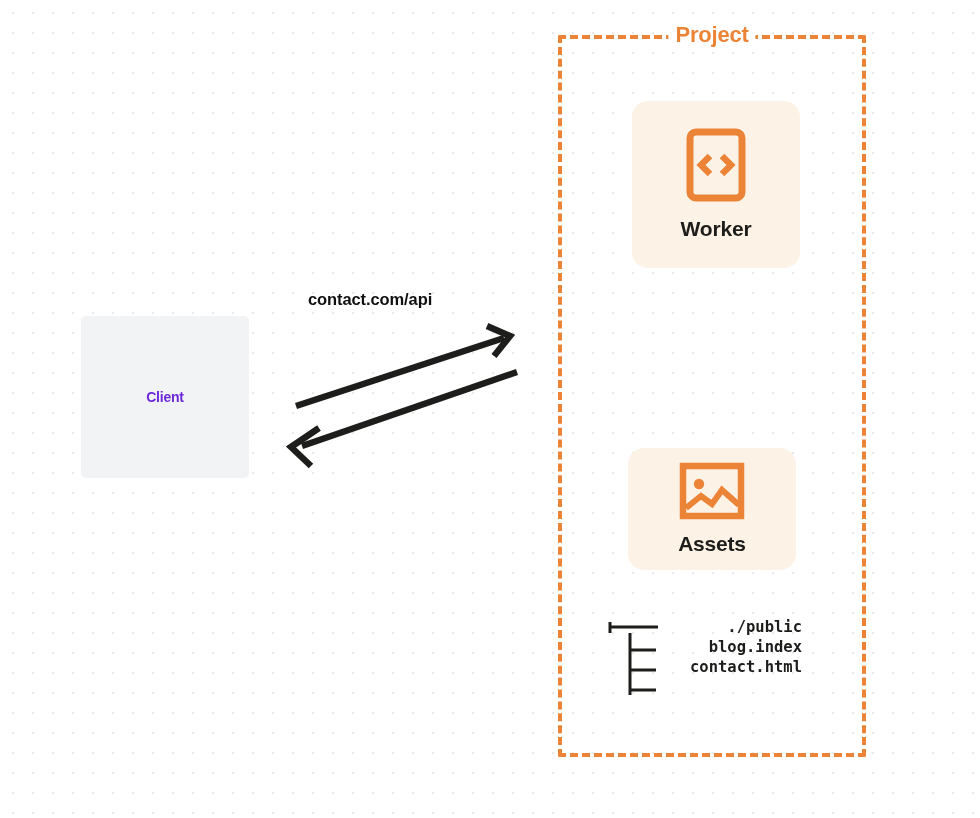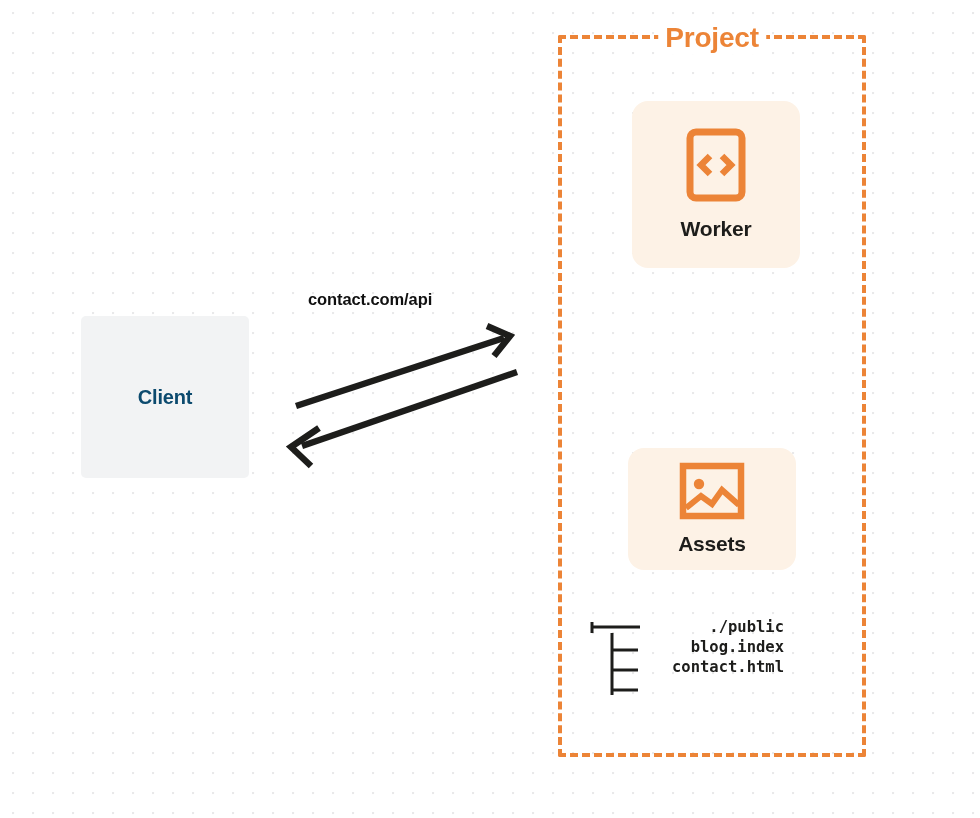--- a/index.html
+++ b/index.html
@@ -26,23 +26,23 @@
     top: 316px;
     width: 168px;
     height: 162px;
     background: #f2f3f4;
     border-radius: 5px;
     display: flex;
     align-items: center;
     justify-content: center;
   }
   #client-node .node-label {
-    font-size: 20px;
-    font-weight: bold;
-    color: #0c4a6e;
+    font-size: 14px;
+    font-weight: bold;
+    color: #6d28d9;
     letter-spacing: -0.2px;
   }
 
   
   #connector-label {
     position: absolute;
     left: 308px;
     top: 290px;
     font-size: 16.5px;
     font-weight: bold;
@@ -72,21 +72,21 @@
     box-sizing: border-box;
     border-radius: 2px;
   }
   #project-title {
     position: absolute;
     left: 50%;
     top: -17px;
     transform: translateX(-50%);
     background: #ffffff;
     padding: 0 7px;
-    font-size: 28px;
+    font-size: 22px;
     font-weight: bold;
     color: #ec8437;
     letter-spacing: -0.2px;
     white-space: nowrap;
   }
 
   
   .service-card {
     position: absolute;
     background: #fdf2e6;
@@ -116,21 +116,21 @@
   .service-label {
     font-size: 21px;
     font-weight: bold;
     color: #1d1d1b;
     letter-spacing: -0.2px;
   }
 
   
   #file-tree {
     position: absolute;
-    left: 588px;
+    left: 606px;
     top: 617px;
     width: 196px;
     font-family: "DejaVu Sans Mono", "Liberation Mono", monospace;
     font-size: 15.5px;
     font-weight: bold;
     color: #1d1d1b;
     line-height: 20px;
   }
   #file-tree .tree-row {
     position: relative;

